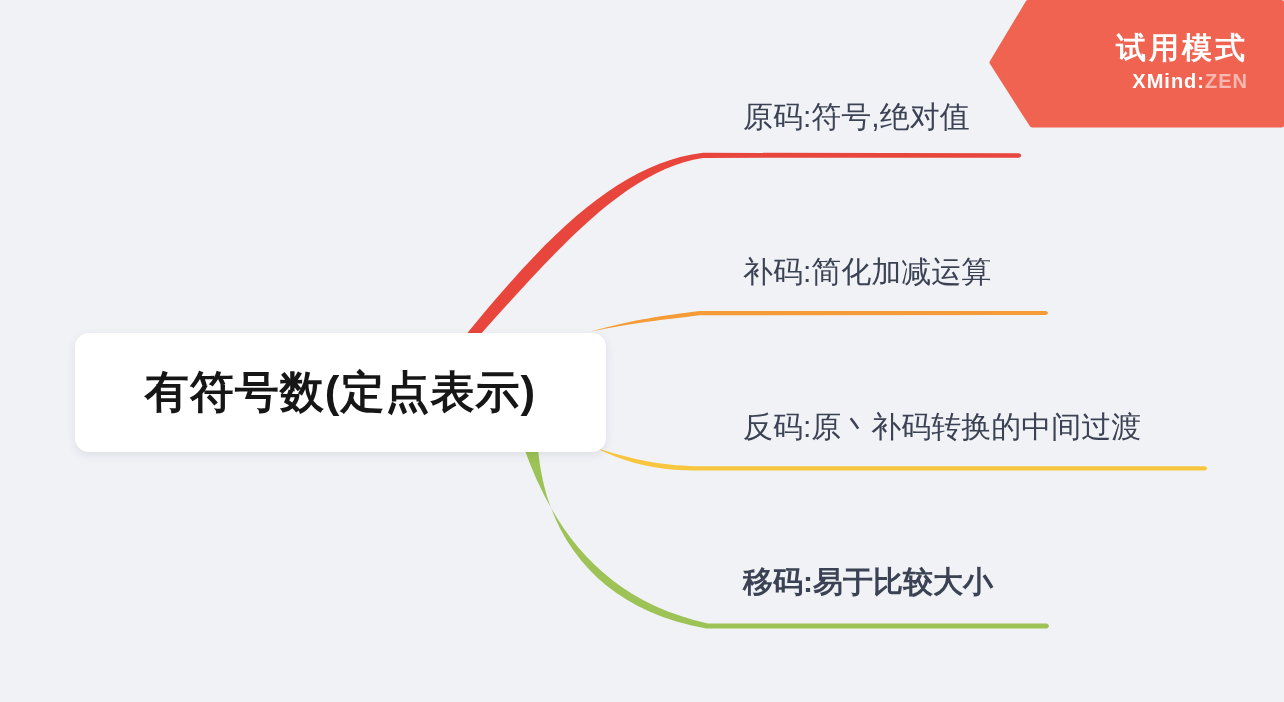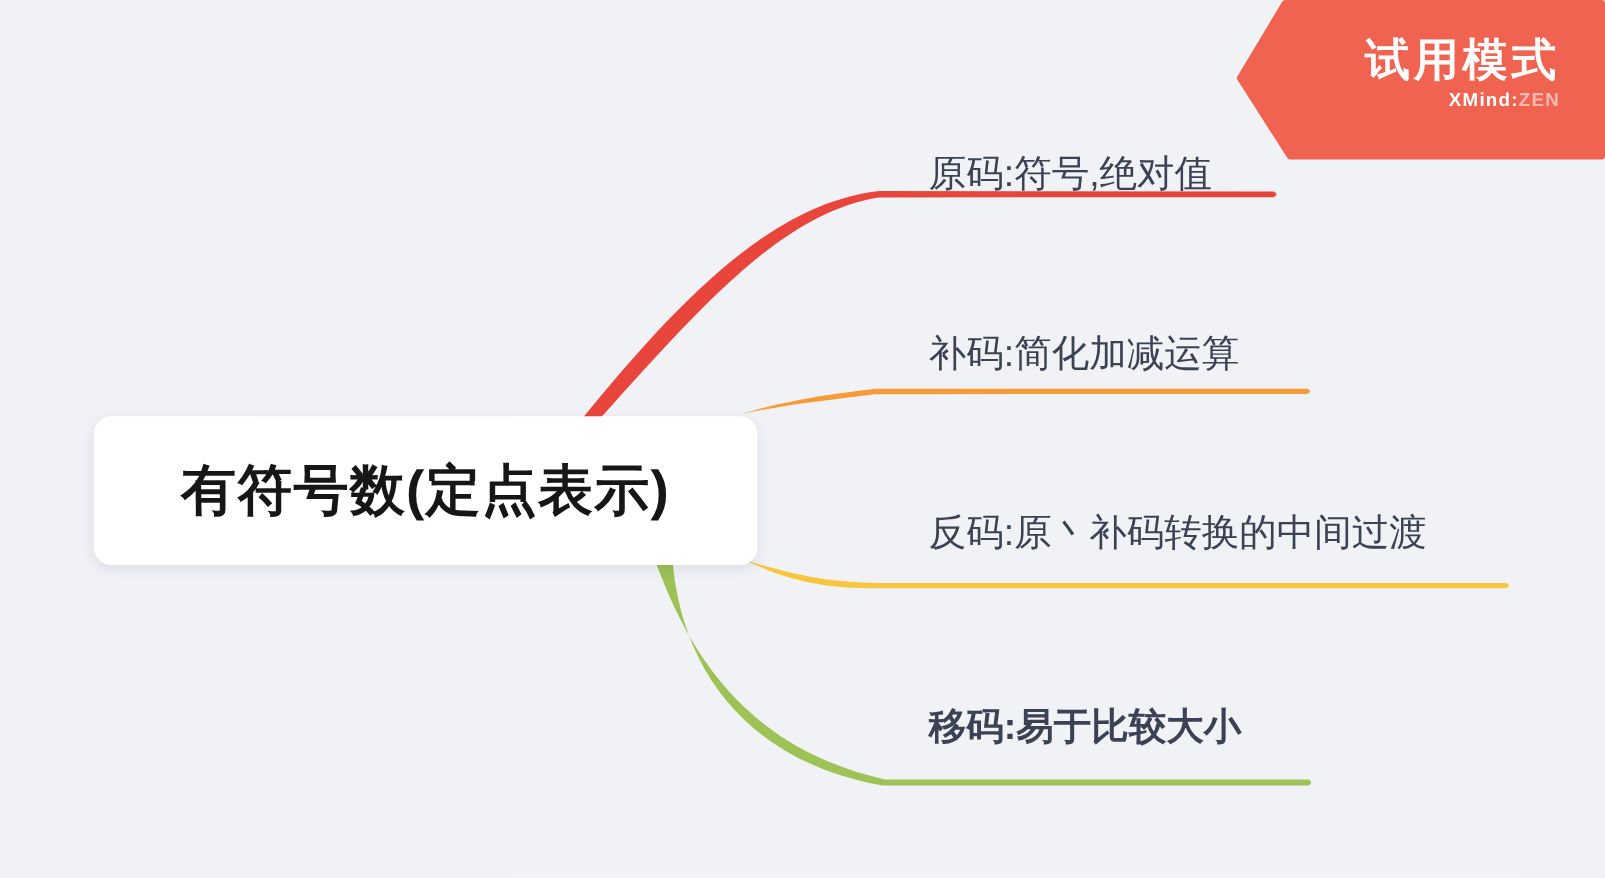--- a/index.html
+++ b/index.html
@@ -50,22 +50,22 @@
     position: absolute;
     left: 743px;
     height: 38px;
     line-height: 38px;
     font-size: 30px;
     color: #3b4254;
     white-space: nowrap;
     z-index: 2;
     cursor: default;
   }
-  .branch-1 { top: 98px; margin-top: 23px; }
-  .branch-2 { top: 265px; }
+  .branch-1 { top: 98px; }
+  .branch-2 { top: 253px; }
   .branch-3 { top: 408px; text-align: center; }
   .branch-4 { top: 563px; font-weight: bold; }
 
   
   .banner-svg {
     position: absolute;
     top: 0;
     right: 0;
     width: 300px;
     height: 130px;
@@ -74,29 +74,29 @@
   .banner-shape { stroke: #ef6350; stroke-width: 5; stroke-linejoin: round; }
   .banner-text {
     position: absolute;
     top: 26px;
     right: 36px;
     text-align: right;
     z-index: 4;
     color: #ffffff;
   }
   .banner-title {
-    font-size: 36px;
+    font-size: 30px;
     font-weight: 700;
     letter-spacing: 3px;
     line-height: 44px;
     white-space: nowrap;
   }
   .banner-brand {
     margin-top: 2px;
-    font-size: 15px;
+    font-size: 20px;
     line-height: 18px;
     letter-spacing: 1px;
     white-space: nowrap;
   }
   .brand-bold { font-weight: 700; color: #ffffff; }
   .brand-sep  { font-weight: 700; color: #ffffff; }
   .brand-light { font-weight: 700; color: rgba(255, 255, 255, 0.55); }
 </style>
 </head>
 <body>

